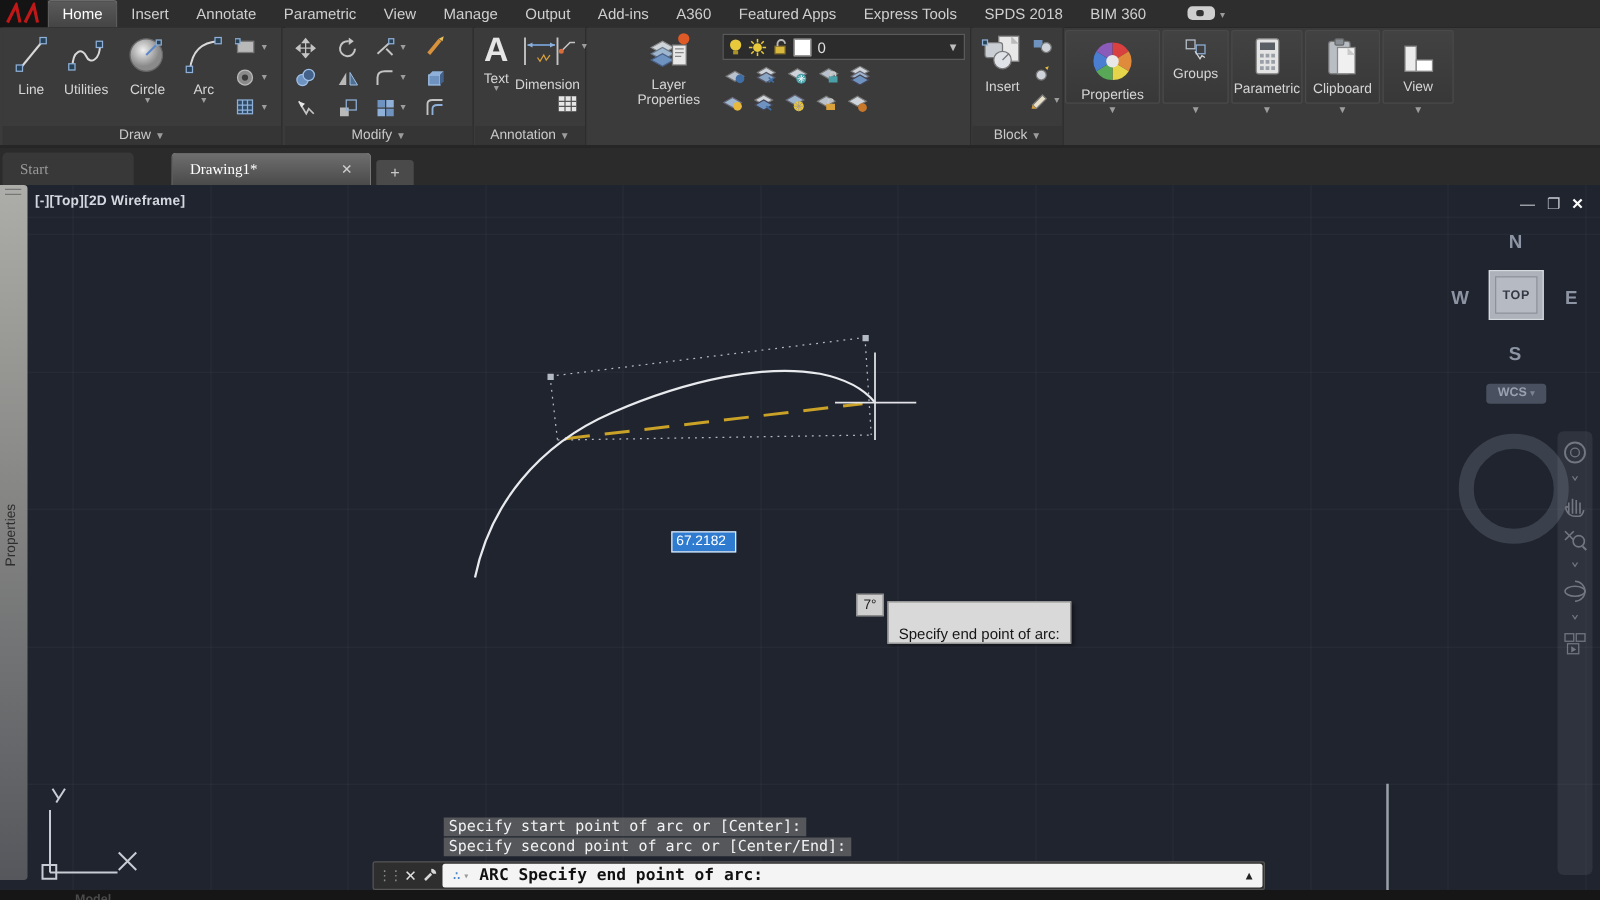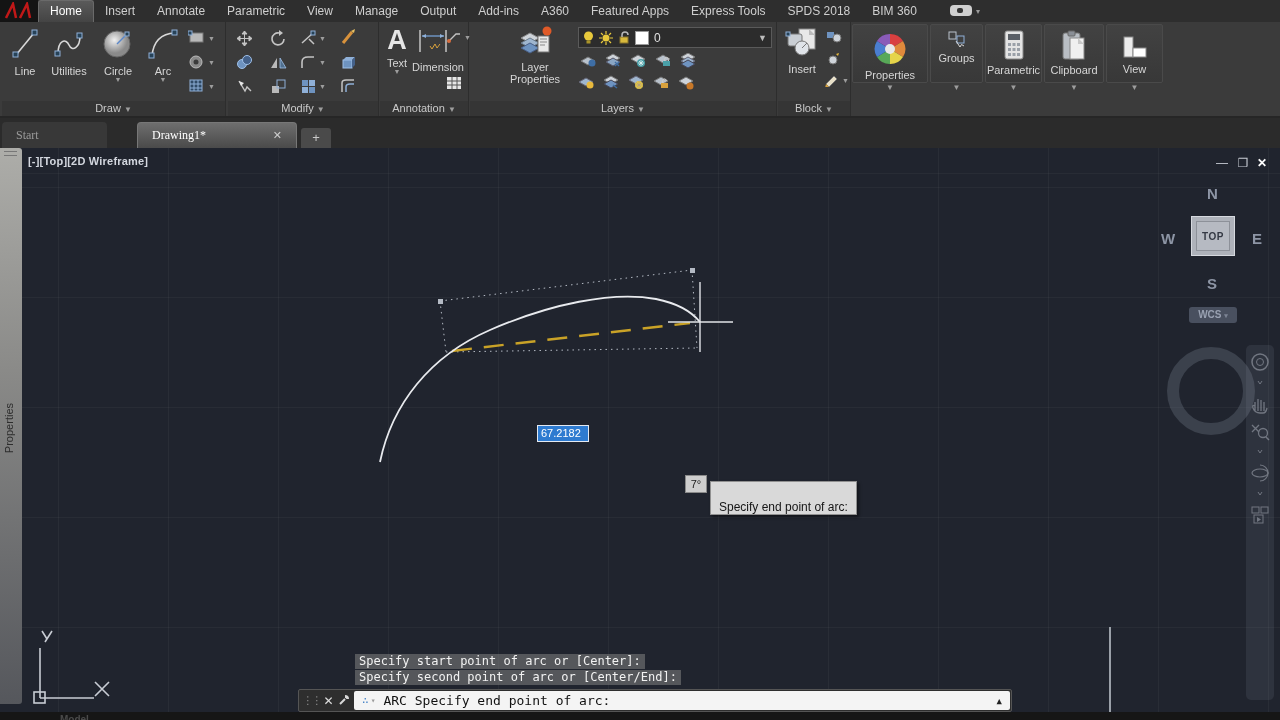--- a/index.html
+++ b/index.html
@@ -71,21 +71,21 @@
   
   .cmd-history { position:absolute; left:355px; font-family:"DejaVu Sans Mono",monospace; font-size:12px; color:#f2f2f2;text-align:right; }
   .cmd-history span { display:inline-block; background:rgba(130,130,130,.55); padding:0 4px; line-height:15px; }
   #cmdbar { left:298px; top:541px; width:714px; height:23px; display:flex; border:1px solid #555; border-radius:2px; background:#2e2e2e; }
   #cmd-grip { width:54px; display:flex; align-items:center; justify-content:space-evenly; color:#bdbdbd; }
   #cmd-grip .dots { color:#8b8b8b; font-size:11px; letter-spacing:-2px; }
   #cmd-grip .x { font-size:12px; color:#e0e0e0; }
   #cmd-field { flex:1; background:#f4f4f4; border-radius:2px; margin:1px; display:flex; align-items:center; font-family:"DejaVu Sans Mono",monospace; font-size:13px; color:#111; }
   #cmd-badge { color:#4a86c8; font-size:11px; margin:0 2px 0 8px; }
   #cmd-badge-caret { color:#9a9a9a; font-size:8px; margin-right:8px; }
-  #cmd-text { font-weight:normal; }
+  #cmd-text { font-weight:bold; }
   #cmd-up { margin-left:auto; margin-right:8px; color:#222; font-size:9px; }
 
   
   #statusbar { left:0; top:712px; width:1280px; height:8px; background:#161616; overflow:hidden; }
   #statusbar .model { position:absolute; left:60px; top:2px; color:#4a4a4a; font-size:10px; font-weight:bold; }
 </style>
 </head>
 <body>
 
 <div id="menubar" class="abs">
@@ -364,21 +364,20 @@
       <svg width="17" height="15" viewBox="0 0 17 15">
           <path d="M1 6 l7-4 7 4-7 4z" fill="#b9c2cc" stroke="#777"></path>
           <rect x="8" y="8" width="7" height="5" fill="#d8a13c"></rect>
           <path d="M9.5 8 V6 a2 2 0 0 1 4 0" stroke="#ccc" fill="none"></path>
         </svg>
       <svg width="17" height="15" viewBox="0 0 17 15">
           <path d="M1 6 l7-4 7 4-7 4z" fill="#cfd4da" stroke="#777"></path>
           <circle cx="12" cy="11" r="3.5" fill="#c87828"></circle>
         </svg>
     </div>
-    <div class="panel-label"><span>Layers</span> <span class="caret">▼</span></div>
   </div>
 
   <div class="panel" style="left:778px;width:73px;">
     <div class="bigbtn" style="left:4px;top:4px;width:40px;">
       <svg width="34" height="34" viewBox="0 0 34 34">
         <rect x="14" y="3" width="16" height="20" fill="#e8e8e8" stroke="#888"></rect>
         <path d="M24 3 l6 6 h-6z" fill="#bbb"></path>
         <rect x="3" y="8" width="14" height="12" rx="2" fill="#c9ced4" stroke="#777"></rect>
         <circle cx="17" cy="22" r="7" fill="#dfe3e8" stroke="#777"></circle>
         <path d="M17 22 l5 -5" stroke="#777"></path>

